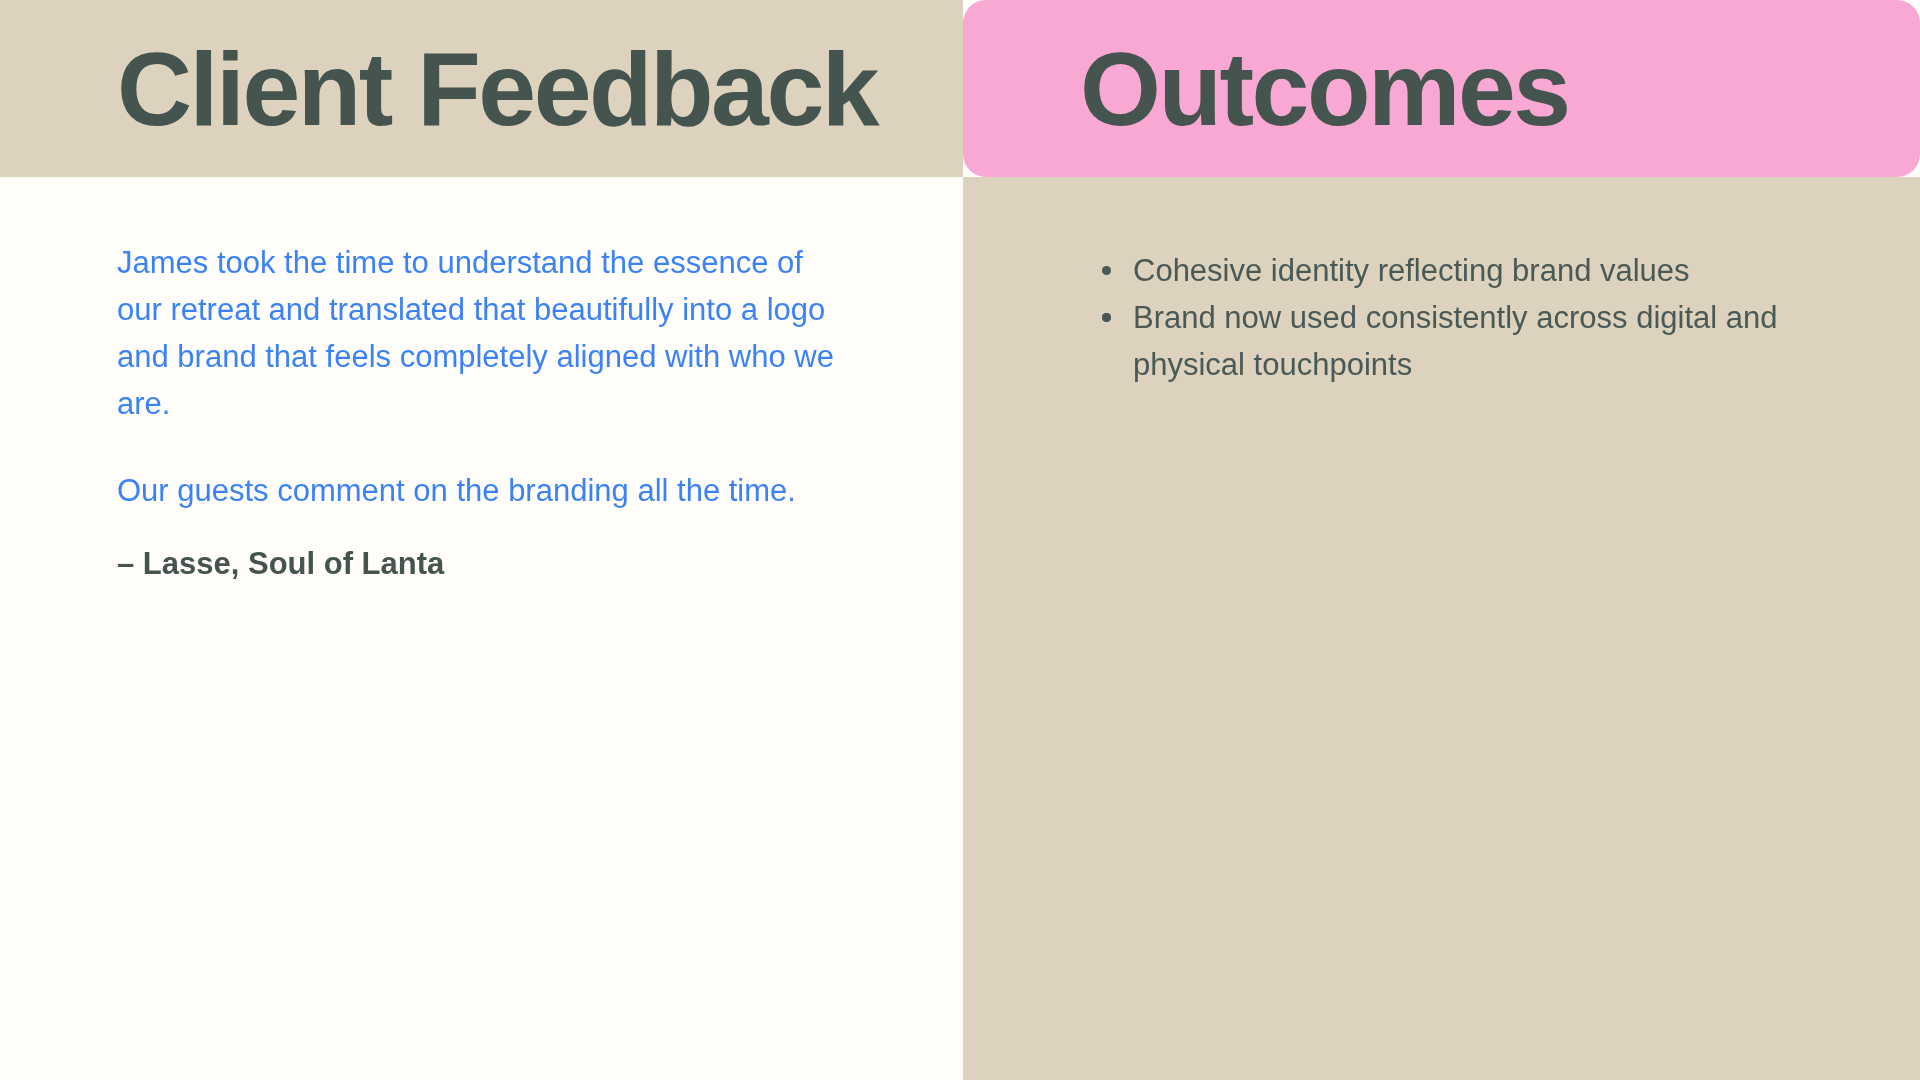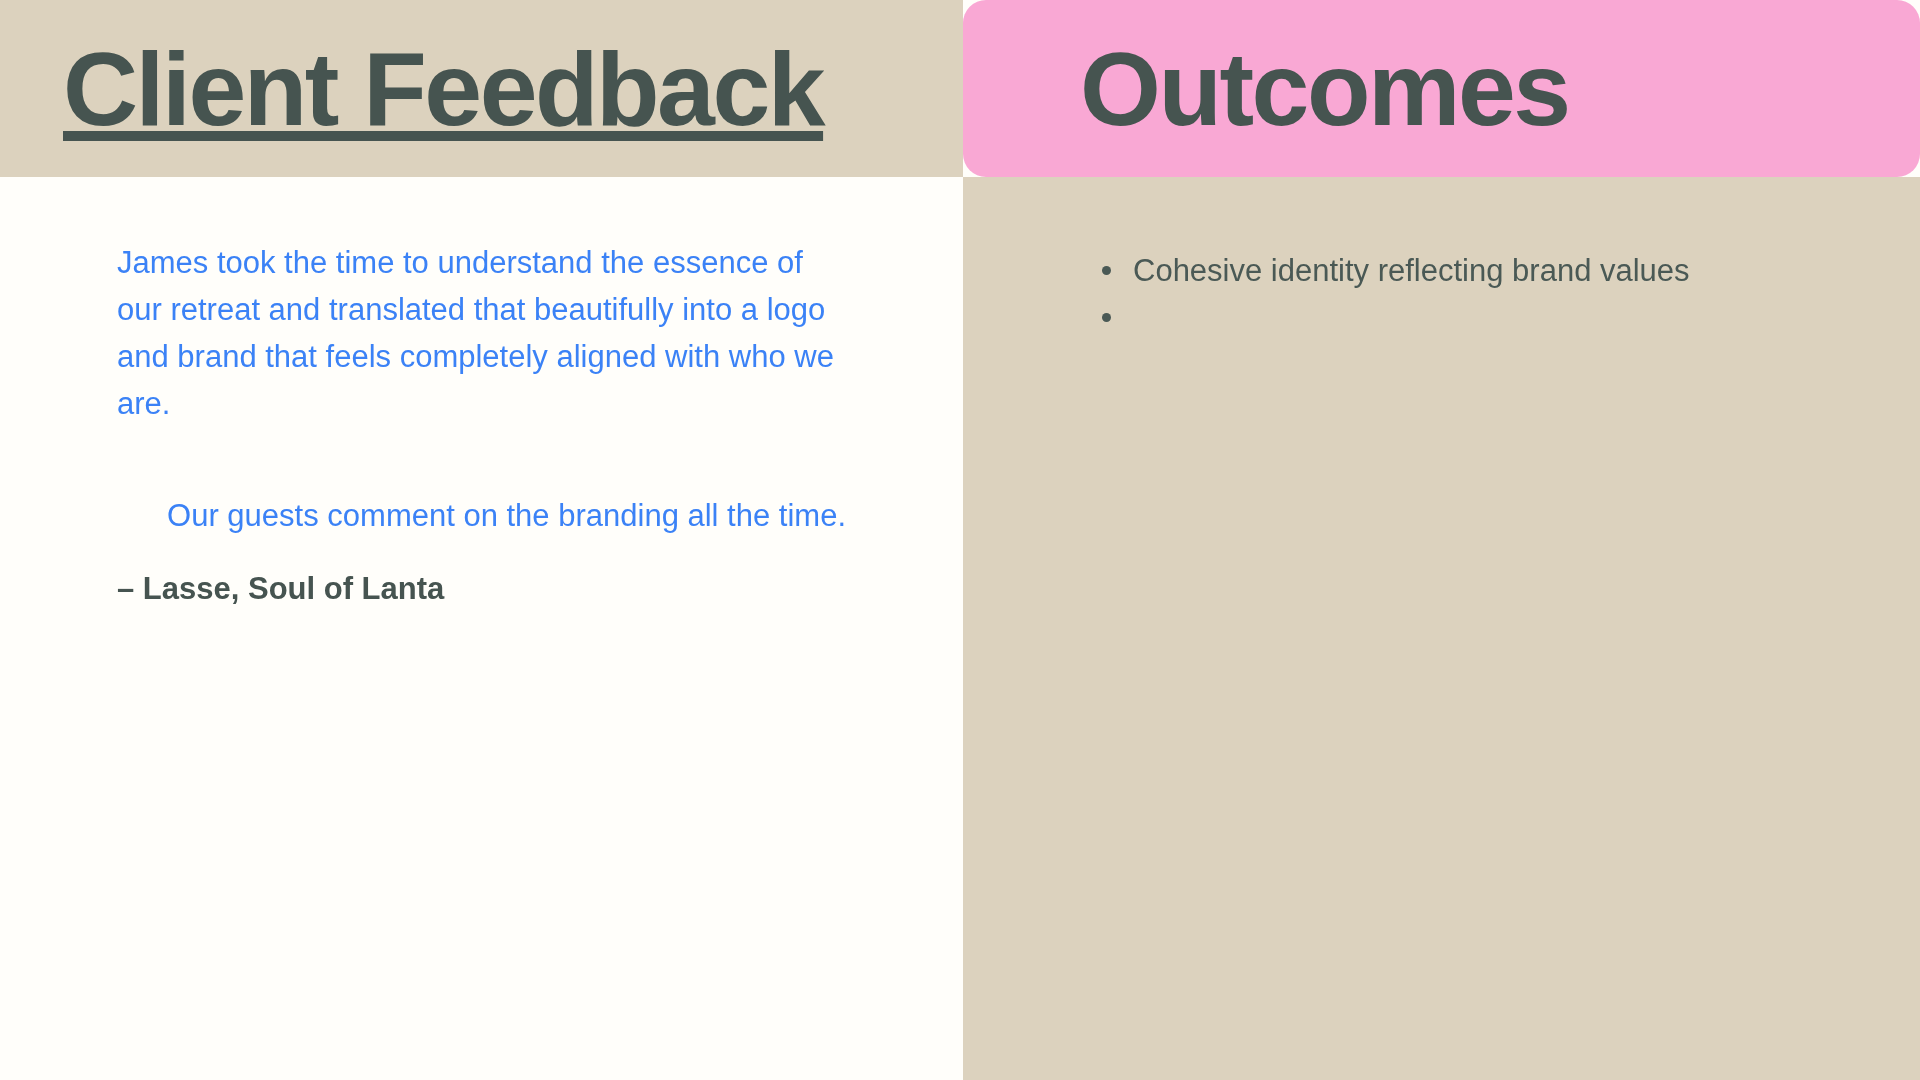--- a/index.html
+++ b/index.html
@@ -48,21 +48,21 @@
   .heading {
     font-family: "Liberation Sans", sans-serif;
     font-weight: 700;
     font-size: 104px;
     line-height: 1;
     letter-spacing: -2.5px;
     color: #465450;
     white-space: nowrap;
   }
 
-  .heading-left  { padding-left: 63px; text-decoration: underline; }
+  .heading-left  { padding-left: 117px; }
   .heading-right { padding-left: 117px; }
 
   
   .body-panel {
     flex: 1 1 auto;
     padding: 62px 117px 0 117px;
   }
 
   .body-panel-cream { background: #FFFEFA; }
   .body-panel-tan   { background: #DCD2BE; }
@@ -70,21 +70,21 @@
   
   .paragraph {
     font-family: "Liberation Sans", sans-serif;
     font-size: 31px;
     line-height: 47px;
     color: #3b82f6;
     max-width: 730px;
     font-weight: 400;
   }
 
-  .paragraph + .paragraph { margin-top: 65px; text-align: right; }
+  .paragraph + .paragraph { margin-top: 40px; }
 
   .attribution {
     font-family: "Liberation Sans", sans-serif;
     font-size: 31px;
     line-height: 47px;
     font-weight: 700;
     color: #465450;
     margin-top: 26px;
     max-width: 730px;
   }
@@ -151,18 +151,22 @@
 
         <li class="bullet-item">
           <span class="bullet-dot"></span>
           <span>Cohesive identity reflecting brand values</span>
         </li>
 
         <li class="bullet-item">
           <span class="bullet-dot"></span>
         </li>
 
+        <li class="bullet-item">
+          <span class="bullet-dot"></span>
+          <span>Brand now used consistently across digital and physical touchpoints</span>
+        </li>
 
       </ul>
     </div>
   </section>
 
 </div>
 
 </body></html>

